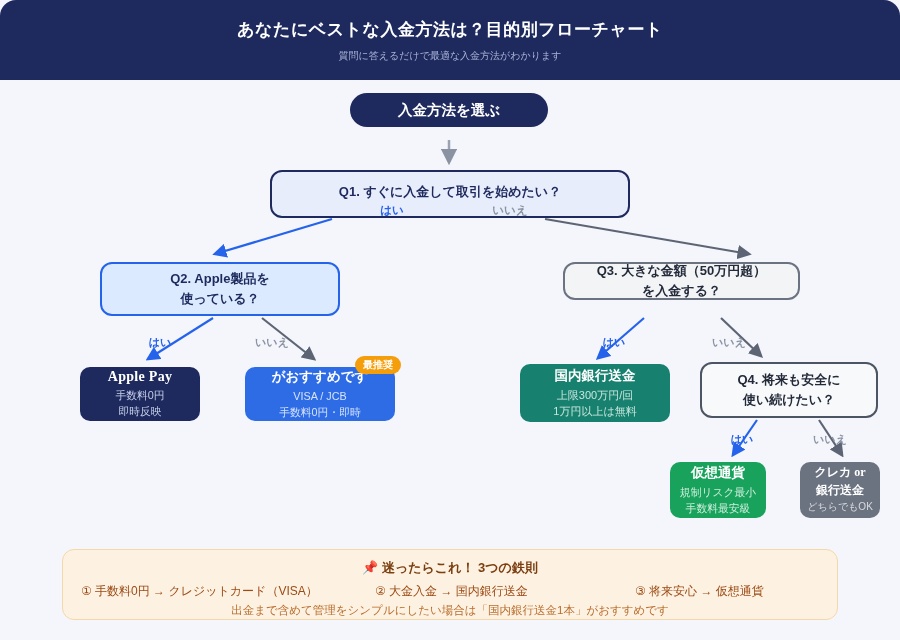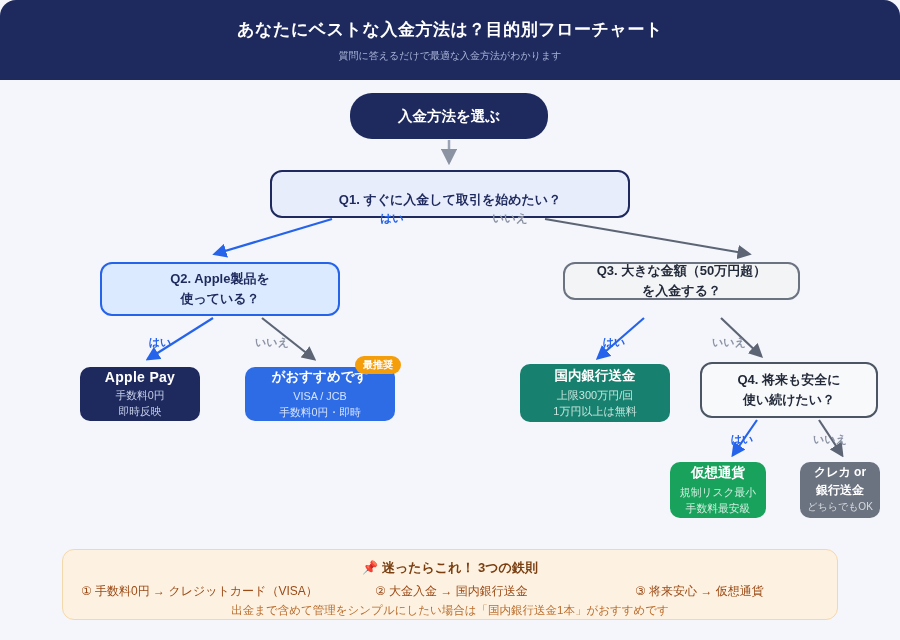--- a/index.html
+++ b/index.html
@@ -17,35 +17,35 @@
     background:#1e2a5e;border-radius:16px 16px 0 0;
     display:flex;flex-direction:column;align-items:center;justify-content:center;gap:8px;
   }
   .header h1{margin:0;color:#ffffff;font-size:17px;font-weight:bold;letter-spacing:.5px;}
   .header p{margin:0;color:#a9b3d6;font-size:10px;}
 
   
   .node{position:absolute;box-sizing:border-box;display:flex;flex-direction:column;align-items:center;justify-content:center;text-align:center;z-index:2;}
 
   .start{
-    left:350px;top:93px;width:198px;height:46px;border-radius:22px;
+    left:350px;top:93px;width:198px;height:34px;border-radius:22px;
     background:#1e2a5e;color:#fff;font-size:14.5px;font-weight:bold;
   }
 
   .qbox{border-radius:12px;font-weight:bold;font-size:13px;line-height:1.55;}
-  .q1{left:270px;top:170px;width:360px;height:48px;background:#e8edfb;border:2px solid #1e2a5e;color:#1e2a5e;justify-content:flex-start;padding-top:18px;}
+  .q1{left:270px;top:170px;width:360px;height:48px;background:#e8edfb;border:2px solid #1e2a5e;color:#1e2a5e;justify-content:flex-start;padding-top:10px;}
   .q1-labels{position:relative;width:100%;height:18px;font-size:11.5px;font-weight:bold;}
   .q1-yes{position:absolute;left:120px;transform:translateX(-50%);color:#2563eb;}
   .q1-no{position:absolute;left:238px;transform:translateX(-50%);color:#8b93a3;}
   .q2{left:100px;top:262px;width:240px;height:54px;background:#dbeafe;border:2px solid #2563eb;color:#1e2a5e;}
   .q3{left:563px;top:262px;width:237px;height:38px;background:#f3f4f6;border:2px solid #6b7280;color:#232a3a;text-align:right;}
   .q4{left:700px;top:362px;width:178px;height:56px;background:#f8f9fa;border:2px solid #4b5563;color:#232a3a;}
 
   .result{border-radius:10px;color:#fff;}
-  .result .title{font-weight:bold;font-size:13.5px;margin-bottom:3px;}
+  .result .title{font-weight:bold;font-size:13.5px;margin-bottom:3px;font-family:Liberation Serif, serif;}
   .result .sub{font-size:10.8px;line-height:1.45;}
   .applepay{left:80px;top:367px;width:120px;height:54px;background:#1e2a5e;}
   .applepay .title{font-size:14px;letter-spacing:.3px;}
   .applepay .sub{color:#c5cde8;}
   .credit{left:245px;top:367px;width:150px;height:54px;background:#2e6ce6;}
   .credit .sub{color:#d6e3fc;}
   .badge{
     position:absolute;top:-11px;right:-6px;background:#f59e0b;color:#fff;
     font-size:10px;font-weight:bold;padding:2px 8px;border-radius:9px;z-index:3;
   }

